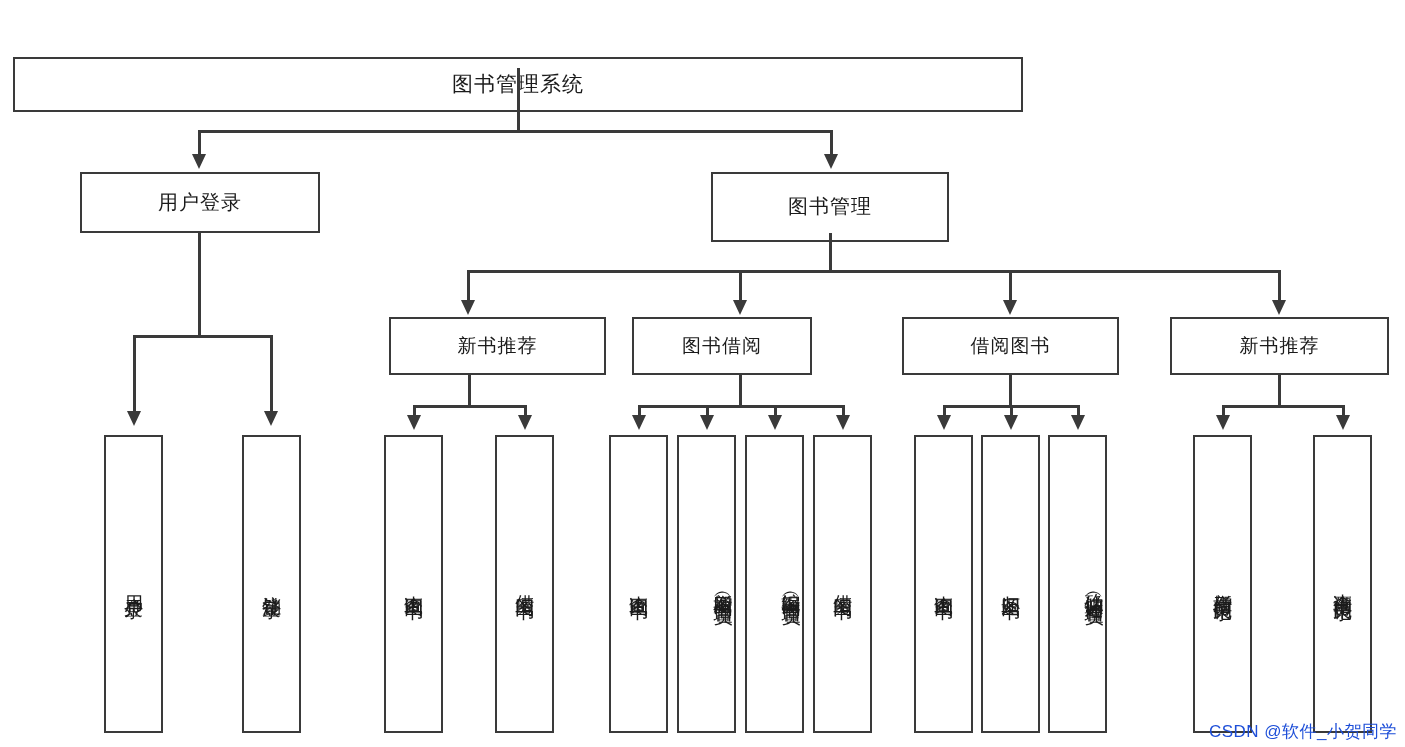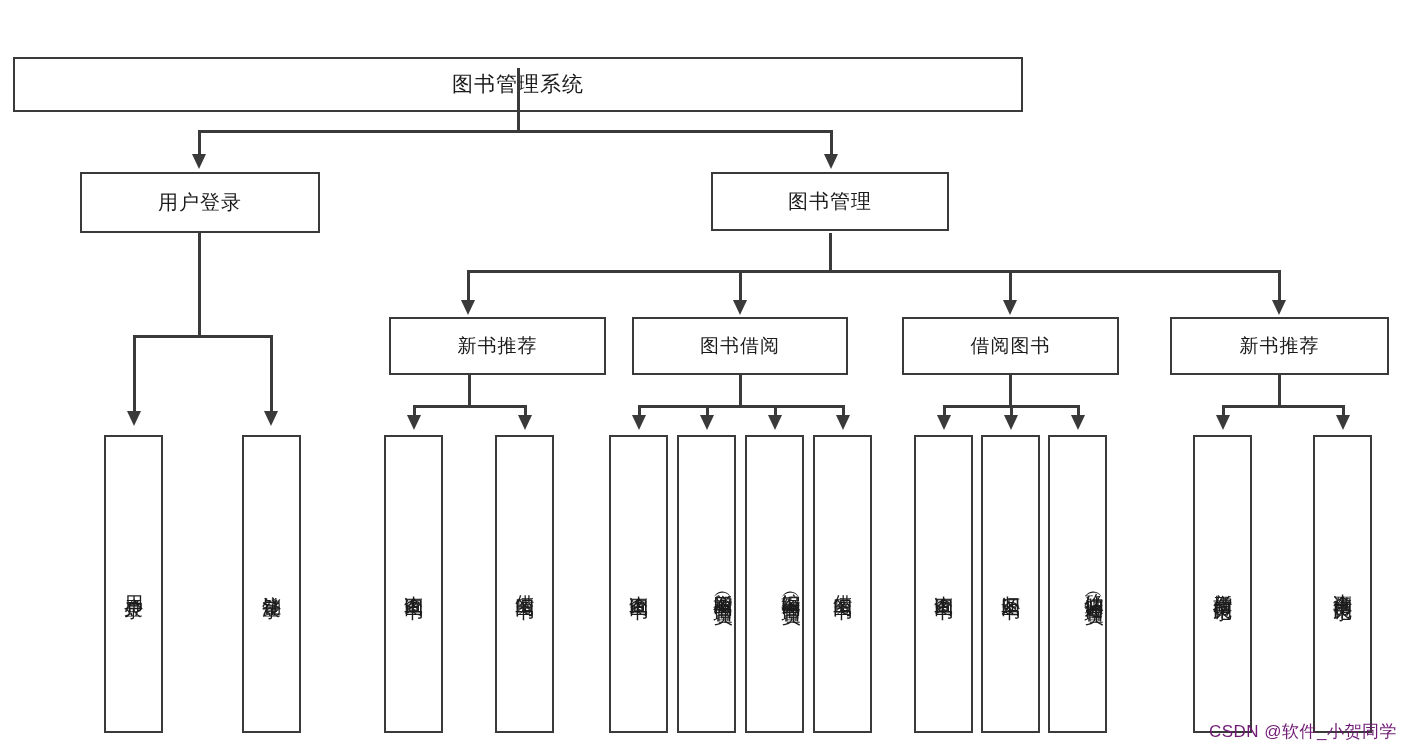--- a/index.html
+++ b/index.html
@@ -59,21 +59,21 @@
     border-left:7px solid transparent;
     border-right:7px solid transparent;
     border-top:15px solid #3a3a3a;
   }
   
   #watermark{
     position:absolute;
     right:8px;
     bottom:4px;
     font-size:17px;
-    color:#701a75;
+    color:#1d4ed8;
     letter-spacing:0.5px;
     white-space:nowrap;
     user-select:none;
   }
 </style>
 </head>
 <body>
 
 <div id="canvas">
 
@@ -87,21 +87,21 @@
 
   <div class="line vline" style="left:198px; top:130px; height:26px;"></div>
   <div class="arrow" style="left:192px; top:154px;"></div>
   <div class="line vline" style="left:830px; top:130px; height:26px;"></div>
   <div class="arrow" style="left:824px; top:154px;"></div>
 
   <div class="node lvl1" style="left:80px; top:172px; width:240px; height:61px;">
     <span>用户登录</span>
   </div>
 
-  <div class="node lvl1" style="left:711px; top:172px; width:238px; height:59px;">
+  <div class="node lvl1" style="left:711px; top:172px; width:238px; height:70px;">
     <span>图书管理</span>
   </div>
 
   <div class="line vline" style="left:198px; top:233px; height:102px;"></div>
   <div class="line hline" style="left:133px; top:335px; width:137px;"></div>
   <div class="line vline" style="left:133px; top:335px; height:78px;"></div>
   <div class="arrow" style="left:127px; top:411px;"></div>
   <div class="line vline" style="left:270px; top:335px; height:78px;"></div>
   <div class="arrow" style="left:264px; top:411px;"></div>
 
@@ -116,21 +116,21 @@
 
   <div class="line vline" style="left:1009px; top:270px; height:32px;"></div>
   <div class="arrow" style="left:1003px; top:300px;"></div>
 
   <div class="line vline" style="left:1278px; top:270px; height:32px;"></div>
   <div class="arrow" style="left:1272px; top:300px;"></div>
 
   <div class="node lvl2" style="left:361px; top:317px; width:217px; height:58px;margin-left:28px;">
     <span>新书推荐</span>
   </div>
-  <div class="node lvl2" style="left:632px; top:317px; width:216px; height:58px;">
+  <div class="node lvl2" style="left:632px; top:317px; width:180px; height:58px;">
     <span>图书借阅</span>
   </div>
   <div class="node lvl2" style="left:902px; top:317px; width:217px; height:58px;">
     <span>借阅图书</span>
   </div>
   <div class="node lvl2" style="left:1170px; top:317px; width:219px; height:58px;">
     <span>新书推荐</span>
   </div>
 
   <div class="line vline" style="left:468px; top:375px; height:30px;"></div>

